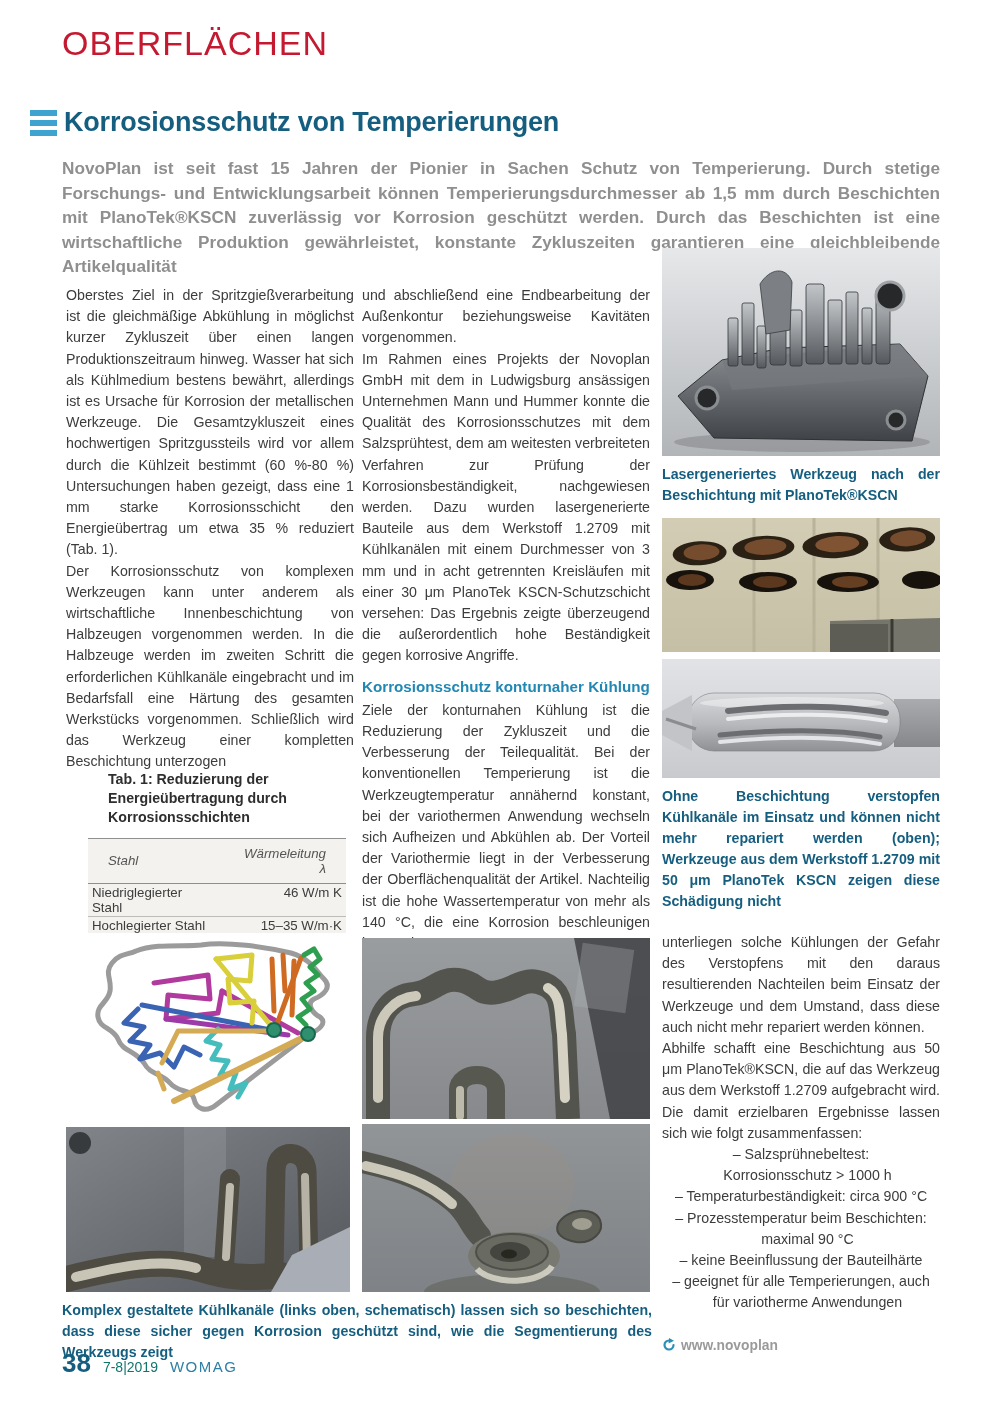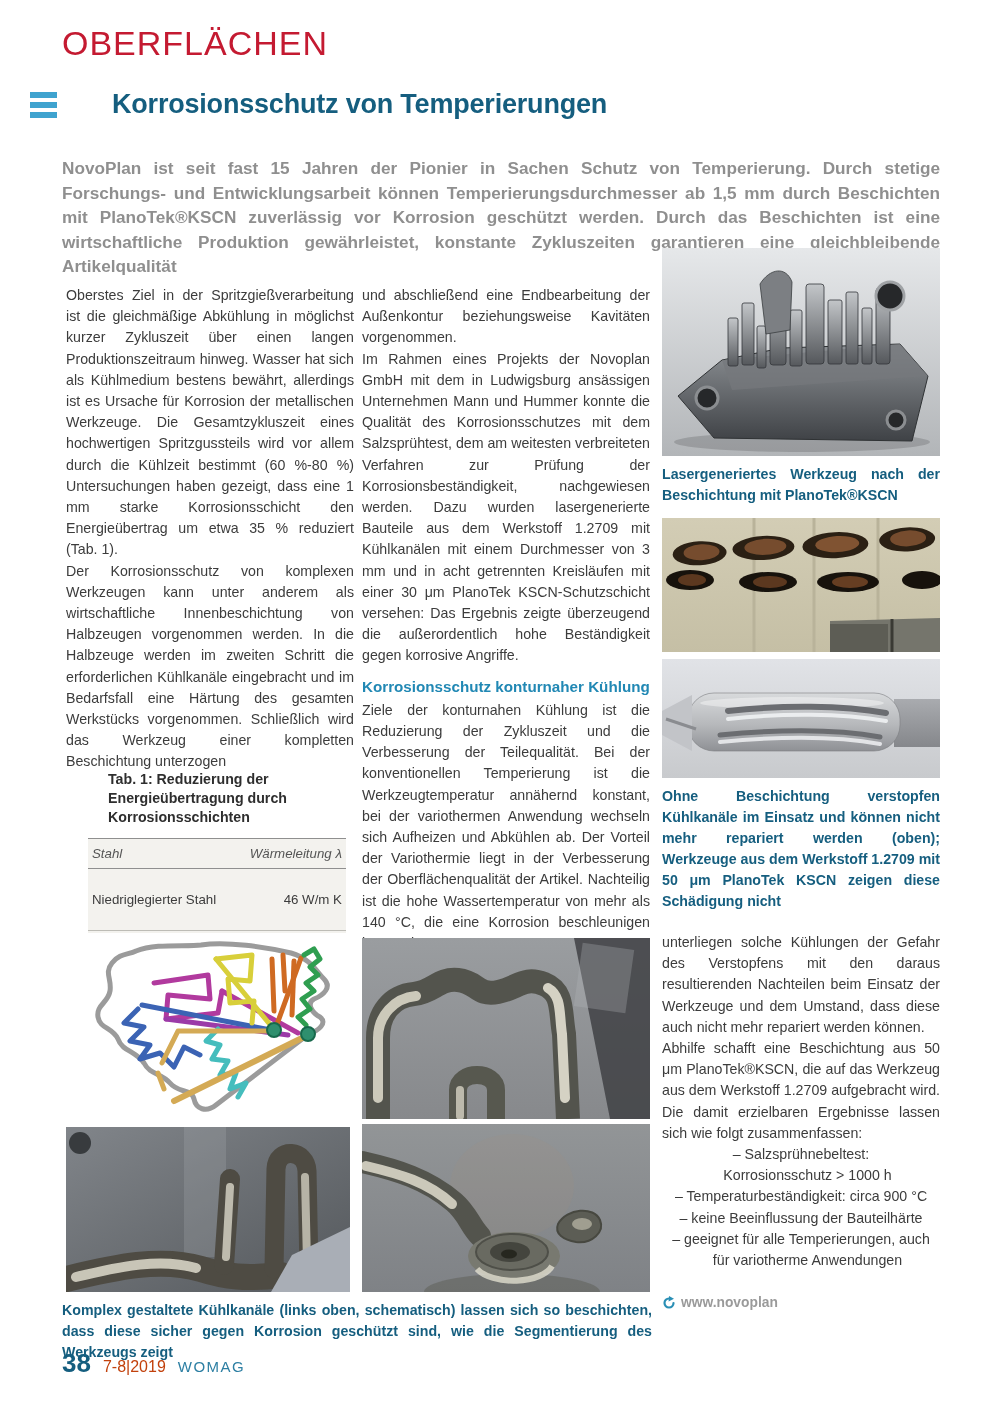--- a/index.html
+++ b/index.html
@@ -12,45 +12,45 @@
   .bars{display:flex;flex-direction:column;gap:4px;margin-right:7px;}
   .bars span{display:block;width:27px;height:6px;background:#3fa3cf;}
   .article-title{font-size:27px;font-weight:bold;color:#155e7f;letter-spacing:-0.2px;}
   .lead{font-size:17.2px;font-weight:bold;color:#8f8f8f;line-height:24.6px;text-align:justify;}
   .body-text{font-size:14.2px;line-height:21.2px;text-align:justify;color:#3c3c3c;}
   .body-text p + p{margin-top:0;}
   .section-heading{font-size:15.2px;font-weight:bold;color:#2188b4;margin:9px 0 3px 0;text-align:left;}
   .caption{font-size:14.2px;font-weight:bold;color:#155e7f;line-height:21px;text-align:justify;}
   .tab-title{font-size:14.2px;font-weight:bold;color:#2e2e2e;line-height:1.35;margin-bottom:10px;margin-left:20px;}
   table.datatable{width:100%;border-collapse:collapse;font-size:13.3px;background:#f3f2ee;color:#3c3c3c;}
-  table.datatable th{font-style:italic;font-weight:normal;color:#555;text-align:left;padding:7px 4px;
+  table.datatable th{font-style:italic;font-weight:normal;color:#555;text-align:left;padding:7px 20px;
         border-top:1px solid #8f8f8f;border-bottom:1px solid #8f8f8f;}
   table.datatable th.num, table.datatable td.num{text-align:right;}
-  table.datatable td{padding:23px 4px;border-bottom:1px solid #bdbcb6;vertical-align:top;}
+  table.datatable td{padding:1px 4px;border-bottom:1px solid #bdbcb6;vertical-align:top;}
   table.datatable tr:last-child td{border-bottom:1px solid #8f8f8f;}
   .cellsub{display:block;font-size:11.8px;color:#4a4a4a;}
   .photo{overflow:hidden;}
   .photo svg{display:block;width:100%;height:100%;}
   ul.dashlist{list-style:none;margin:0;padding:0;text-align:center;}
   ul.dashlist li{padding-left:13px;text-indent:-13px;white-space:pre-line;}
   .nov-link{display:flex;align-items:center;gap:5px;margin-top:21px;}
   .nov-link .txt{font-size:13.8px;font-weight:bold;color:#9a9a9a;}
   .footer{display:flex;align-items:baseline;gap:12px;}
   .footer .pagenum{font-size:26px;font-weight:bold;color:#155e7f;}
-  .footer .issue{font-size:16px;color:#c2410c;}
+  .footer .issue{font-size:14px;color:#0f766e;}
   .footer .mag{font-size:15px;color:#2d7fa3;letter-spacing:1.5px;}
 </style>
 </head>
 <body>
 
 <div class="page">
 
   <div class="abs kicker" style="left:62px;top:24px;">OBERFLÄCHEN</div>
 
-  <div class="abs title-row" style="left:30px;top:89px;gap:48px;">
+  <div class="abs title-row" style="left:30px;top:107px;">
     <div class="bars">
         <span></span>
         <span></span>
         <span></span>
       </div>
     <div class="article-title">Korrosionsschutz von Temperierungen</div>
   </div>
 
   <div class="abs lead" style="left:62px;top:156px;width:878px;">NovoPlan ist seit fast 15 Jahren der Pionier in Sachen Schutz von Temperierung. Durch stetige Forschungs- und Entwicklungsarbeit können Temperierungsdurchmesser ab 1,5 mm durch Beschichten mit PlanoTek®KSCN zuverlässig vor Korrosion geschützt werden. Durch das Beschichten ist eine wirtschaftliche Produktion gewährleistet, konstante Zykluszeiten garantieren eine gleichbleibende Artikelqualität</div>
 
@@ -293,20 +293,22 @@
 
   <div class="abs caption" style="left:662px;top:786px;width:278px;">Ohne Beschichtung verstopfen Kühlkanäle im Einsatz und können nicht mehr repariert werden (oben); Werkzeuge aus dem Werkstoff 1.2709 mit 50 μm PlanoTek KSCN zeigen diese Schädigung nicht</div>
 
   <div class="abs body-text" style="left:662px;top:932px;width:278px;">
     <p>unterliegen solche Kühlungen der Gefahr des Verstopfens mit den daraus resultierenden Nachteilen beim Einsatz der Werkzeuge und dem Umstand, dass diese auch nicht mehr repariert werden können.</p>
     <p>Abhilfe schafft eine Beschichtung aus 50 μm PlanoTek®KSCN, die auf das Werkzeug aus dem Werkstoff 1.2709 aufgebracht wird. Die damit erzielbaren Ergebnisse lassen sich wie folgt zusammenfassen:</p>
     <ul class="dashlist">
       <li>– Salzsprühnebeltest:
 Korrosionsschutz &gt; 1000 h</li>
       <li>– Temperaturbeständigkeit: circa 900 °C</li>
+      <li>– Prozesstemperatur beim Beschichten:
+maximal 90 °C</li>
       <li>– keine Beeinflussung der Bauteilhärte</li>
       <li>– geeignet für alle Temperierungen, auch für variotherme Anwendungen</li>
     </ul>
     <div class="nov-link">
       <svg width="14" height="14" viewBox="0 0 14 14">
         <path d="M11.5,7 A4.5,4.5 0 1 1 7,2.5" fill="none" stroke="#2a8fb5" stroke-width="2.2" stroke-linecap="round"></path>
         <polygon points="7,0 12,2.8 6.6,5.4" fill="#2a8fb5"></polygon>
       </svg>
       <span class="txt">www.novoplan</span>
     </div>

